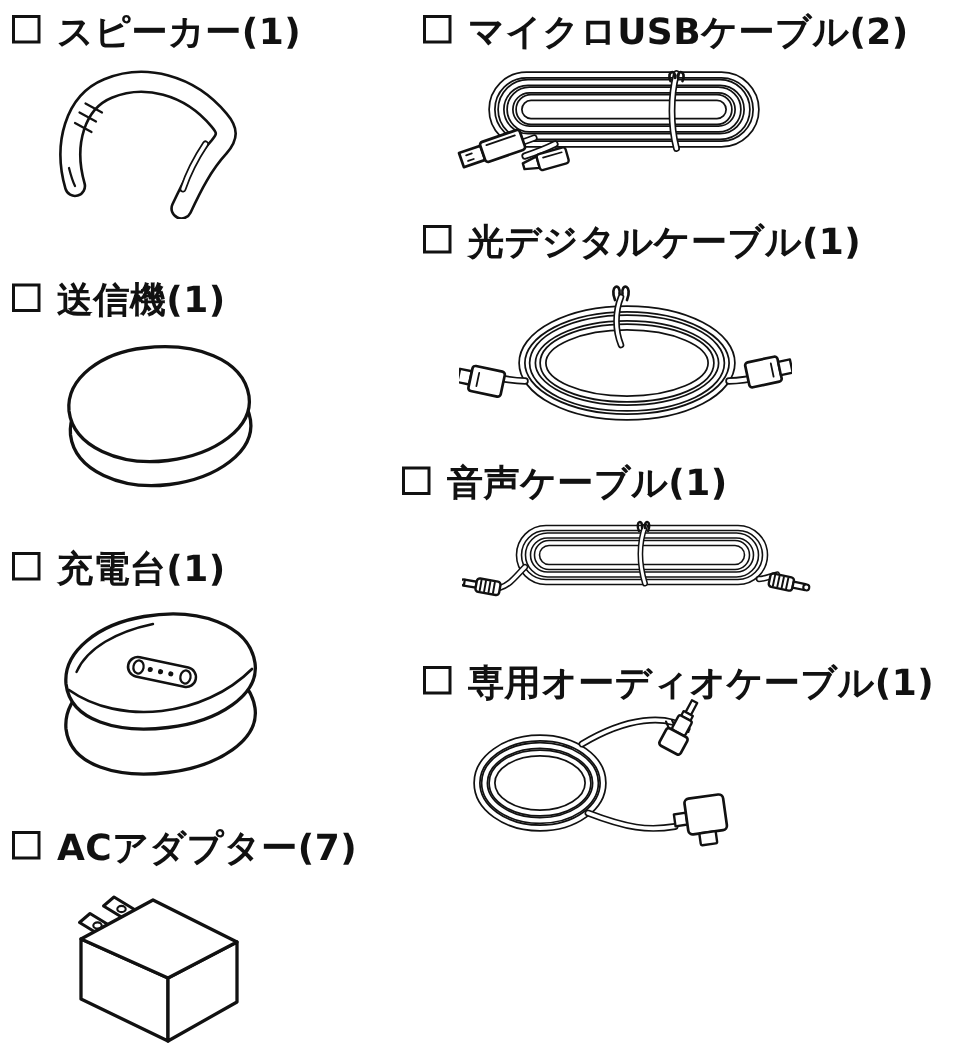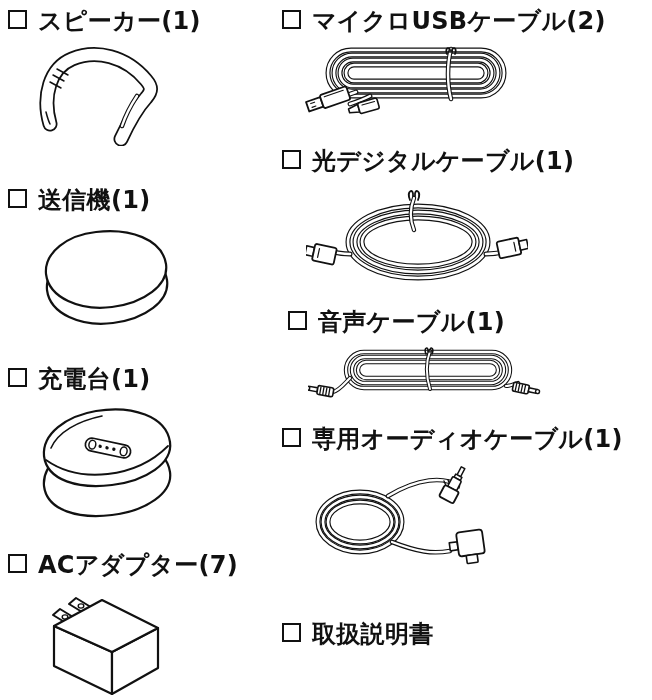--- a/index.html
+++ b/index.html
@@ -14,21 +14,21 @@
   .art{position:absolute;}
   .art svg{display:block;width:100%;height:100%;}
   
   .k{fill:none;stroke:#111;stroke-linecap:round;stroke-linejoin:round;}
   .w{fill:none;stroke:#fff;stroke-linecap:round;stroke-linejoin:round;}
   .s{fill:#fff;stroke:#111;stroke-linejoin:round;}
   .ln{fill:none;stroke:#111;stroke-linecap:round;}
   .dot{fill:#111;stroke:none;}
   
   .p-l1{left:8px;top:6px;}  .p-l2{left:8px;top:185px;text-align:right;}  .p-l3{left:8px;top:364px;}  .p-l4{left:8px;top:550px;}
-  .p-r1{left:282px;top:6px;justify-content:space-between;} .p-r2{left:282px;top:146px;} .p-r3{left:288px;top:307px;} .p-r4{left:282px;top:424px;} .p-r5{left:282px;top:619px;}
+  .p-r1{left:282px;top:6px;justify-content:space-between;} .p-r2{left:282px;top:146px;} .p-r3{left:268px;top:307px;} .p-r4{left:282px;top:440px;} .p-r5{left:282px;top:619px;}
   
   .a-l1{left:34px;top:44px;width:130px;height:102px;}
   .a-l2{left:34px;top:222px;width:146px;height:118px;}
   .a-l3{left:34px;top:400px;width:146px;height:126px;}
   .a-l4{left:36px;top:588px;width:130px;height:110px;}
   .a-r1{left:304px;top:46px;width:208px;height:72px;}
   .a-r2{left:306px;top:184px;width:222px;height:106px;}
   .a-r3{left:308px;top:346px;width:240px;height:56px;}
   .a-r4{left:308px;top:462px;width:196px;height:104px;}
 </style>
@@ -62,24 +62,20 @@
     <span class="cb"></span>
     <span class="lbl">光デジタルケーブル(1)</span>
   </div>
   <div class="row p-r3">
     <span class="cb"></span>
     <span class="lbl">音声ケーブル(1)</span>
   </div>
   <div class="row p-r4">
     <span class="cb"></span>
     <span class="lbl">専用オーディオケーブル(1)</span>
-  </div>
-  <div class="row p-r5">
-    <span class="cb"></span>
-    <span class="lbl">取扱説明書</span>
   </div>
 
   <div class="art a-l1">
     <svg viewBox="0 0 130 102" xmlns="http://www.w3.org/2000/svg">
       <path class="k" stroke-width="15" d="M16,80 C8,52 16,24 38,15 C62,5 92,12 112,36 C118,43 118,47 112,54 C101,66 94,80 87,95"></path>
       <path class="w" stroke-width="11.5" d="M16,80 C8,52 16,24 38,15 C62,5 92,12 112,36 C118,43 118,47 112,54 C101,66 94,80 87,95"></path>
       <path class="ln" stroke-width="1.5" d="M16,38 L27,44 M19,31 L30,37 M23,25 L34,31"></path>
       <path class="ln" stroke-width="1.5" d="M12,68 C13,72 14,76 16,80"></path>
       <path class="k" stroke-width="4.6" d="M103,52 C97,61 92,70 88,82"></path>
       <path class="w" stroke-width="2.3" d="M103,52 C97,61 92,70 88,82"></path>

